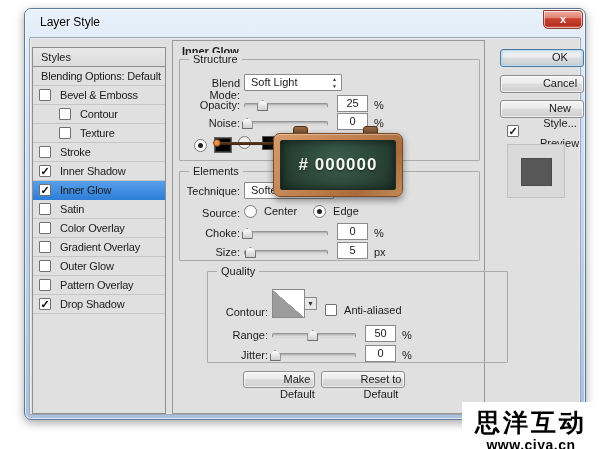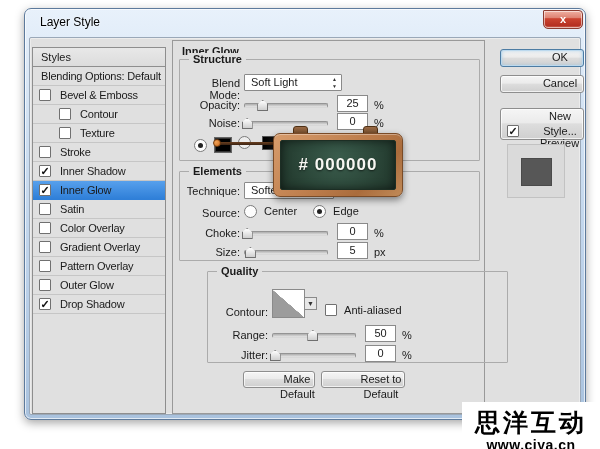--- a/index.html
+++ b/index.html
@@ -37,21 +37,21 @@
   .cb { position:absolute; left:6px; top:3px; width:12px; height:12px; background:#fff;
     border:1px solid #707070; border-radius:1px; font-size:11px; line-height:11px;
     text-align:center; color:#111; font-weight:bold; }
   .sb-row.indent .cb { left:26px; }
 
   
   .main { position:absolute; left:142px; top:2px; width:313px; height:374px;
     border:1px solid #999; background:#e0e0e0; }
   .panel-title { position:absolute; left:9px; top:4px; font-weight:bold; }
   .grp { position:absolute; left:6px; width:301px; border:1px solid #ababab; border-radius:1px; }
-  .grp-label { position:absolute; left:9px; top:-7px; background:#e0e0e0; padding:0 4px; font-weight:bold; }
+  .grp-label { position:absolute; left:9px; top:-7px; background:#e0e0e0; padding:0 4px; font-weight:normal; }
   .g-structure { top:18px; height:102px; }
   .g-elements  { top:130px; height:90px; }
   .g-quality   { top:230px; height:92px;margin-left:28px; }
 
   .row { position:absolute; left:0; right:0; height:18px; }
   .lbl { position:absolute; left:0; top:3px; width:60px; text-align:right; }
   .dd { position:absolute; left:64px; top:0; width:98px; height:17px; background:#fff;
     border:1px solid #8a8a8a; border-radius:1px; line-height:15px; padding-left:6px; cursor:pointer; }
   .dd .arrows { position:absolute; right:4px; top:1px; font-size:5px; line-height:7px; color:#333;
     display:flex; flex-direction:column; align-items:center; }
@@ -85,21 +85,21 @@
     background:linear-gradient(180deg,#f5f5f5 0%,#ebebeb 45%,#dddddd 50%,#cfcfcf 100%);
     font-size:11px; text-align:center; line-height:15px; cursor:pointer;
     box-shadow:inset 0 0 0 1px rgba(255,255,255,.7);padding-left:36px; }
   .b-make  { left:70px;  top:330px; width:72px; }
   .b-reset { left:148px; top:330px; width:84px; }
 
   
   .b-ok { left:470px; top:11px; width:84px; height:18px; border-color:#4d7ca3;
     box-shadow:inset 0 0 0 1px #bcd9ee, inset 0 0 4px #9cc6e4; }
   .b-cancel { left:470px; top:37px; width:84px; height:18px; }
-  .b-newstyle { left:470px; top:70px; width:84px; height:32px; }
+  .b-newstyle { left:470px; top:62px; width:84px; height:18px; }
   .preview-row { position:absolute; left:477px; top:85px; }
   .preview-row .lab { margin-left:5px;padding-left:28px; }
   .thumb-outer { position:absolute; left:477px; top:106px; width:58px; height:54px;
     background:#dadada; border:1px solid #c2c2c2; }
   .thumb-inner { position:absolute; left:13px; top:13px; width:31px; height:28px;
     background:#575757; border:1px solid #4a4a4a; }
 
   
   .conn { position:absolute; left:213px; top:139px; width:75px; height:8px; z-index:40; }
   .conn .line { position:absolute; left:3px; right:3px; top:3px; height:3px;
@@ -152,22 +152,22 @@
           <div class="sb-row plain"><span>Blending Options: Default</span></div>
           <div class="sb-row"><span class="cb"></span><span>Bevel &amp; Emboss</span></div>
           <div class="sb-row indent"><span class="cb"></span><span>Contour</span></div>
           <div class="sb-row indent"><span class="cb"></span><span>Texture</span></div>
           <div class="sb-row"><span class="cb"></span><span>Stroke</span></div>
           <div class="sb-row"><span class="cb">✓</span><span>Inner Shadow</span></div>
           <div class="sb-row selected"><span class="cb">✓</span><span>Inner Glow</span></div>
           <div class="sb-row"><span class="cb"></span><span>Satin</span></div>
           <div class="sb-row"><span class="cb"></span><span>Color Overlay</span></div>
           <div class="sb-row"><span class="cb"></span><span>Gradient Overlay</span></div>
+          <div class="sb-row"><span class="cb"></span><span>Outer Glow</span></div>
           <div class="sb-row"><span class="cb"></span><span>Pattern Overlay</span></div>
-          <div class="sb-row"><span class="cb"></span><span>Outer Glow</span></div>
           <div class="sb-row"><span class="cb">✓</span><span>Drop Shadow</span></div>
         </div>
     </div>
 
     <div class="main">
       <div class="panel-title">Inner Glow</div>
 
       <div class="grp g-structure">
         <div class="grp-label">Structure</div>
         <div class="row" style="top:14px;">

